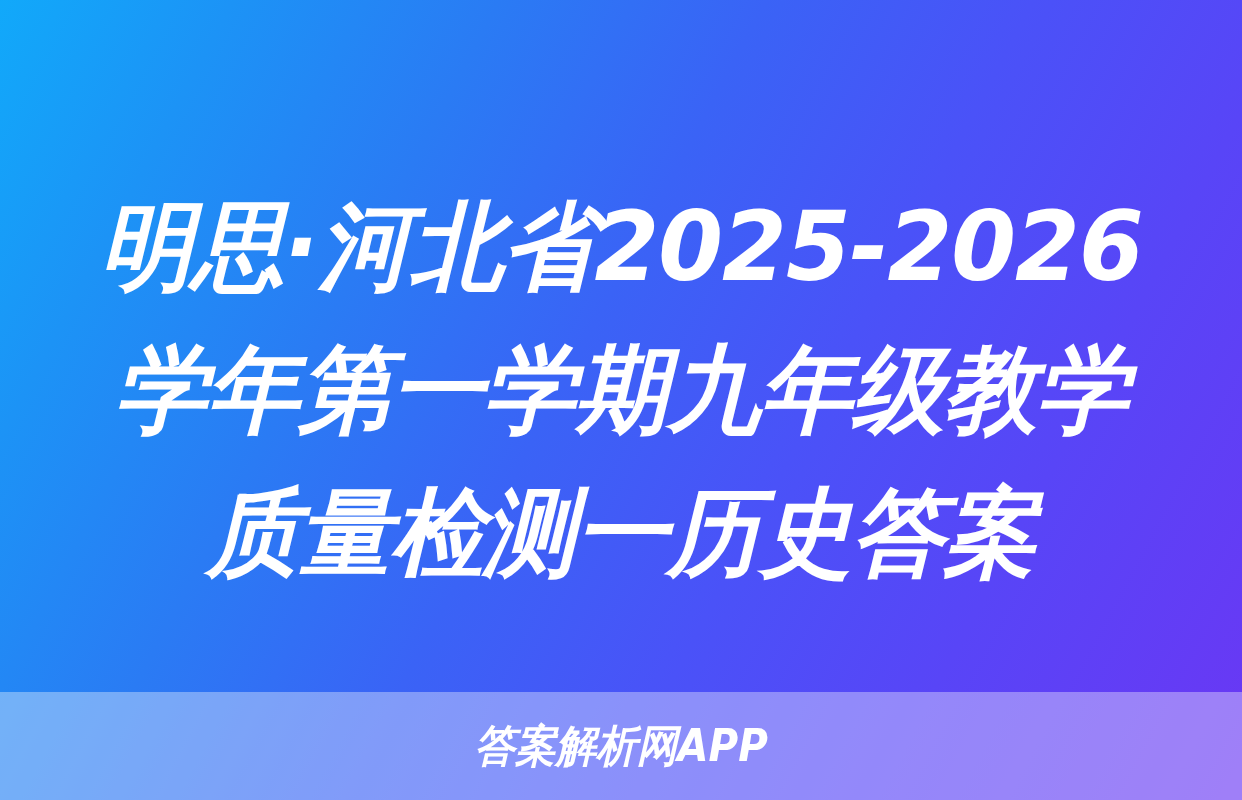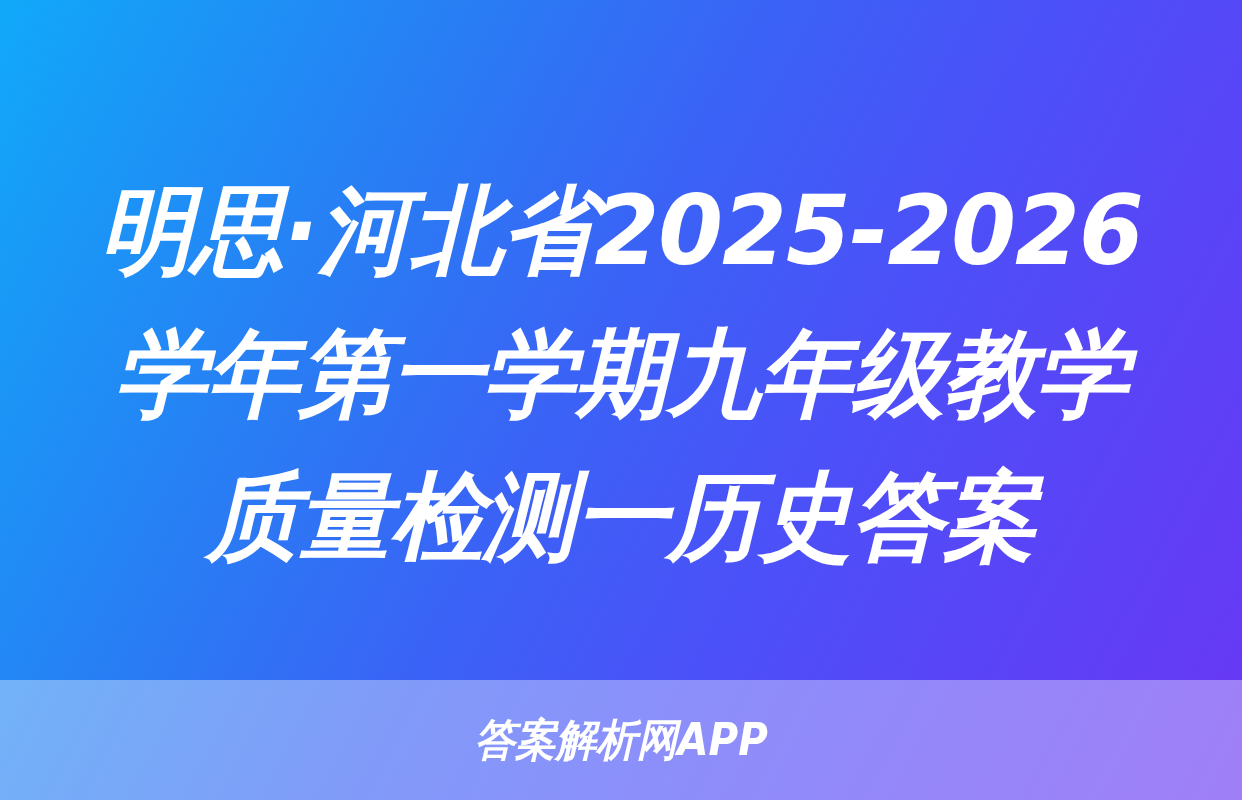--- a/index.html
+++ b/index.html
@@ -25,21 +25,21 @@
         #4a52f8 62%,
         #5845f7 78%,
         #6a37f4 100%);
   }
 
   
   #headline {
     position: absolute;
     left: 0;
     right: 0;
-    top: 160px;
+    top: 176px;
     text-align: center;
     padding: 0 48px;
     box-sizing: border-box;
   }
 
   .headline-line {
     display: block;
     color: #ffffff;
     font-size: 96px;
     line-height: 143px;
@@ -51,21 +51,21 @@
     transform-origin: center center;
     -webkit-font-smoothing: antialiased;
   }
 
   
   #bottom-band {
     position: absolute;
     left: 0;
     right: 0;
     bottom: 0;
-    height: 120px;
+    height: 108px;
     background: rgba(255, 255, 255, 0.36);
   }
 
   #watermark {
     position: absolute;
     left: 0;
     right: 0;
     top: 0;
     bottom: 0;
     display: flex;

